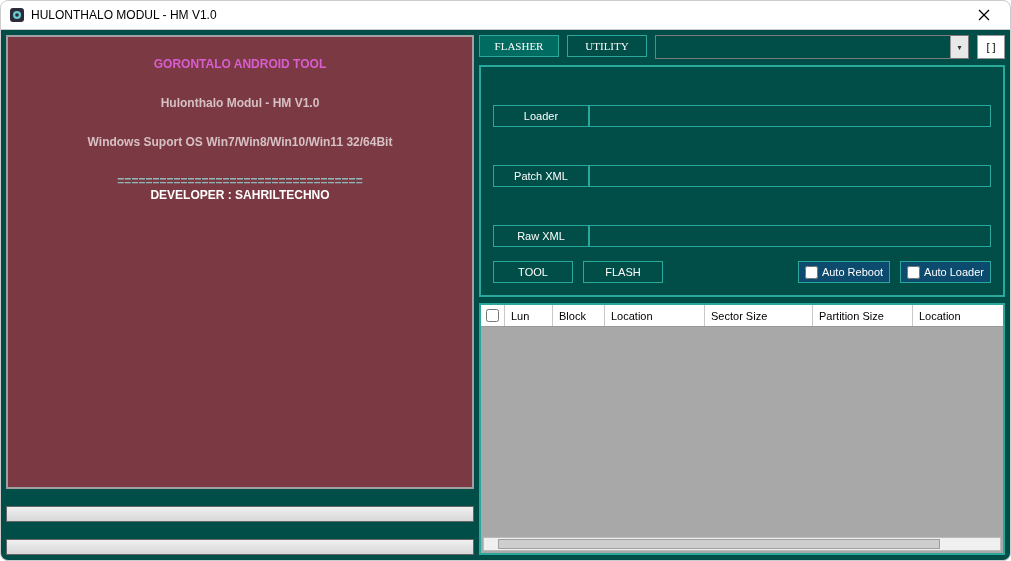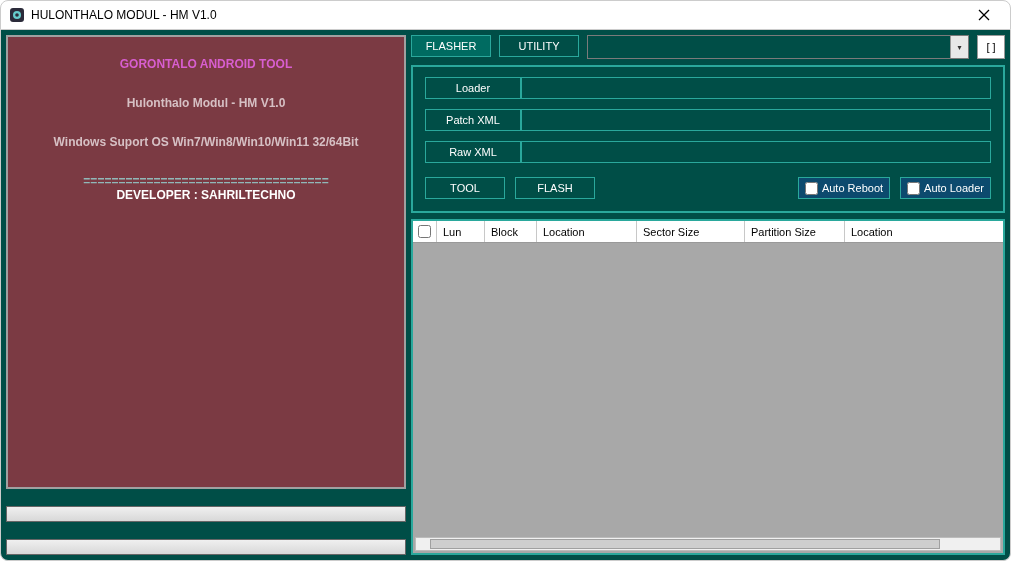--- a/index.html
+++ b/index.html
@@ -43,21 +43,21 @@
   background: #004e47;
   height: calc(561px - 30px);
   border: 1px solid #ccc;
   border-top: none;
   border-radius: 0 0 8px 8px;
   padding: 5px;
   display: flex;
   gap: 5px;
 }
 .left-col {
-  width: 400px;
+  width: 468px;
   display: flex;
   flex-direction: column;
   gap: 17px;
 }
 .left-panel {
   flex: 1;
   border: 2px solid #a0a0a0;
   background: #7b3a43;
   padding: 20px 10px;
   color: #d1b3b3;
@@ -93,21 +93,21 @@
   color: #fff;
   font-size: 11px;
   font-family: inherit;
   padding: 0 8px;
   height: 22px;
   cursor: pointer;
   display: inline-flex;
   align-items: center;
   justify-content: center;
 }
-.tab-btn { width: 80px; }
+.tab-btn { width: 80px; font-family: Liberation Serif, serif; }
 .tab-btn.active { background: #006b61; }
 .combo-wrap {
   flex: 1;
   display: flex;
   background: #004e47;
   border: 1px solid #7a7a7a;
 }
 .combo {
   flex: 1;
   background: #004e47;
@@ -135,21 +135,21 @@
   justify-content: center;
   cursor: pointer;
 }
 .mid-panel {
   border: 2px solid #2aa89c;
   padding: 10px 12px 12px 12px;
   display: flex;
   flex-direction: column;
   gap: 10px;
 }
-.field-row { display: flex; align-items: center; }
+.field-row { display: flex; align-items: center; margin-top: 28px; }
 .field-label {
   width: 96px;
   background: #004e47;
   border: 1px solid #2aa89c;
   color: #fff;
   font-size: 11px;
   height: 22px;
   display: flex;
   align-items: center;
   justify-content: center;

